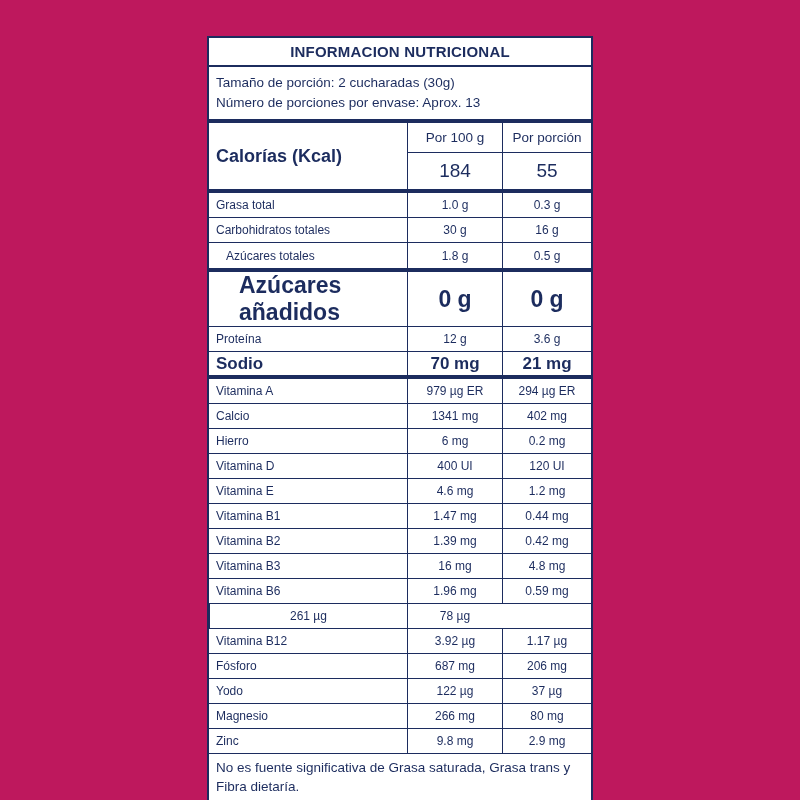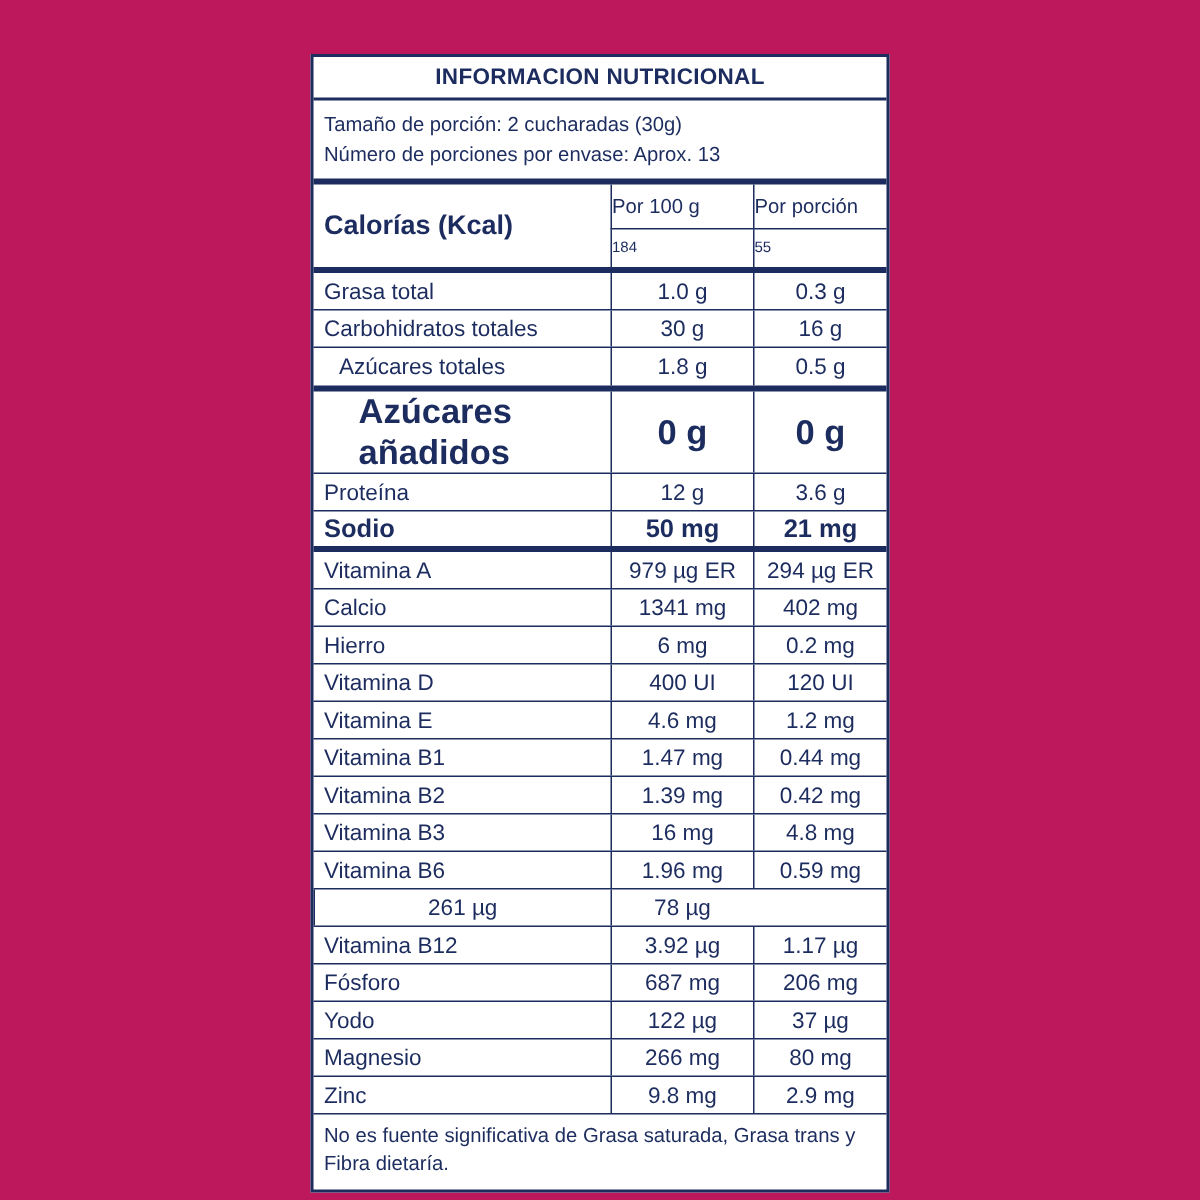--- a/index.html
+++ b/index.html
@@ -44,34 +44,36 @@
   .cal-label {
     grid-row: 1 / 3;
     display: flex; align-items: center;
     padding-left: 7px;
     font-weight: bold;
     font-size: 18px;
   }
   .cal-h {
     border-left: 1.5px solid var(--ink);
     border-bottom: 1.5px solid var(--ink);
+    text-align: center;
     font-size: 13.5px;
     padding: 7px 0;
   }
   .cal-v {
     border-left: 1.5px solid var(--ink);
-    font-size: 10px;
+    text-align: center;
+    font-size: 19px;
     padding: 7px 0;
   }
   .row {
     display: grid;
     grid-template-columns: 198px 95px 1fr;
     border-bottom: 1.5px solid var(--ink);
     min-height: 25px;
-    font-size: 15px;
+    font-size: 12px;
     align-items: stretch;
   }
   .row .lbl {
     display: flex; align-items: center;
     padding-left: 7px;
   }
   .row .val {
     display: flex; align-items: center; justify-content: center;
     text-align: center;
     border-left: 1.5px solid var(--ink);
@@ -138,21 +140,21 @@
       <div class="val">0 g</div>
       <div class="val">0 g</div>
     </div>
     <div class="row">
       <div class="lbl">Proteína</div>
       <div class="val">12 g</div>
       <div class="val">3.6 g</div>
     </div>
     <div class="row sodium">
       <div class="lbl">Sodio</div>
-      <div class="val">50 mg</div>
+      <div class="val">70 mg</div>
       <div class="val">21 mg</div>
     </div>
     <div class="row">
       <div class="lbl">Vitamina A</div>
       <div class="val">979 µg ER</div>
       <div class="val">294 µg ER</div>
     </div>
     <div class="row">
       <div class="lbl">Calcio</div>
       <div class="val">1341 mg</div>

